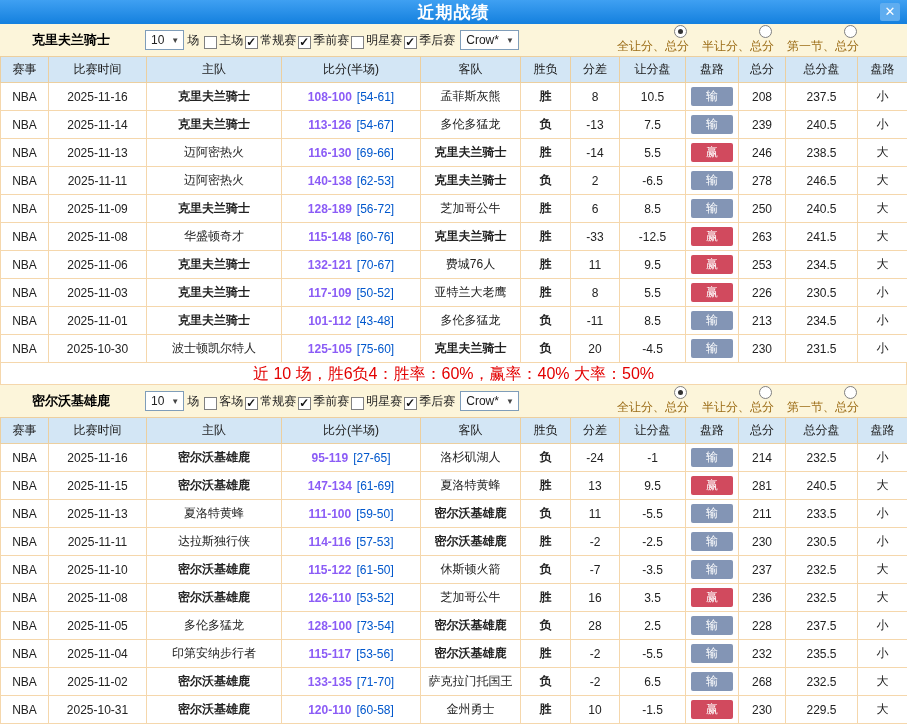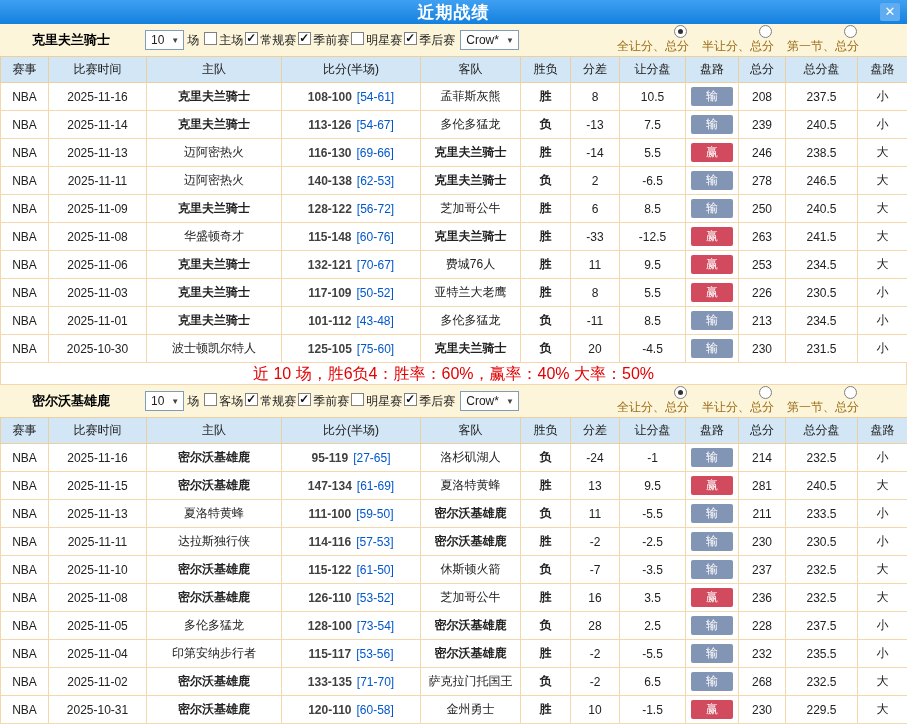--- a/index.html
+++ b/index.html
@@ -30,21 +30,21 @@
   }
   .team-name { width:110px; font-size:13px; font-weight:bold; color:#000; }
   .fake-select {
     display:inline-flex; align-items:center; height:20px;
     border:1px solid #7f9db9; background:#fff; padding-left:5px;
     margin:0 3px; font-size:12px; cursor:pointer;
   }
   .sel-arrow { font-size:8px; color:#444; margin:0 4px 0 7px; }
   .suffix { margin-right:5px; }
   .checks { display:inline-flex; align-items:center; }
-  .checks label { display:inline-flex; align-items:flex-start; font-size:12px; margin-right:2px; cursor:pointer; }
+  .checks label { display:inline-flex; align-items:flex-end; font-size:12px; margin-right:2px; cursor:pointer; }
   .radios {
     margin-left:auto; display:inline-flex; align-items:center; gap:13px;
     padding-right:48px; color:#9b6c16;
   }
   .radios label { display:inline-flex; align-items:flex-end; font-size:12px; cursor:pointer;flex-direction:column; }
   .checks input, .radios input {
     appearance:none; -webkit-appearance:none;
     width:13px; height:13px; border:1px solid #808080; background:#fff;
     margin:0 2px 0 0; position:relative; cursor:pointer; flex:none;
   }
@@ -62,21 +62,21 @@
   table.games { width:100%; border-collapse:collapse; table-layout:fixed;padding-left:28px; }
   .games th {
     height:26px; background:#d3e6f5; font-weight:400; font-size:12px;
     color:#1a1a1a; border:1px solid #eccf9f;
   }
   .games td {
     height:28px; border:1px solid #f5d7ac; font-size:12px; color:#222;
     text-align:center; padding:0; overflow:hidden; white-space:nowrap;
   }
   .t-focus { color:#009900; font-weight:bold; }
-  .score-main { font-weight:bold; color:#404040;margin-top:43px; }
+  .score-main { font-weight:bold; color:#8b5cf6;margin-top:43px; }
   .score-half { color:#0057cc; margin-left:5px; }
   .res-win { color:#e30000; font-weight:bold; }
   .res-lose { color:#009900; font-weight:bold; }
   .badge { display:inline-block; width:42px; line-height:19px; color:#fff; border-radius:2px; font-size:12px; }
   .badge.bwin { background:#d14a5e; }
   .badge.blose { background:#8395b5; }
   .num-blue { color:#0057cc; }
   .ou-big { color:#e30000; }
   .ou-small { color:#009900; }
 
@@ -231,21 +231,21 @@
             <td>-6.5</td>
             <td><span class="badge blose">输</span></td>
             <td class="num-blue">278</td>
             <td class="num-blue">246.5</td>
             <td class="ou-big">大</td>
           </tr>
           <tr>
             <td>NBA</td>
             <td>2025-11-09</td>
             <td class="t-focus">克里夫兰骑士</td>
-            <td><span class="score-main">128-122</span><span class="score-half">[56-72]</span></td>
+            <td><span class="score-main">128-189</span><span class="score-half">[56-72]</span></td>
             <td>芝加哥公牛</td>
             <td class="res-win">胜</td>
             <td>6</td>
             <td>8.5</td>
             <td><span class="badge blose">输</span></td>
             <td class="num-blue">250</td>
             <td class="num-blue">240.5</td>
             <td class="ou-big">大</td>
           </tr>
           <tr>

